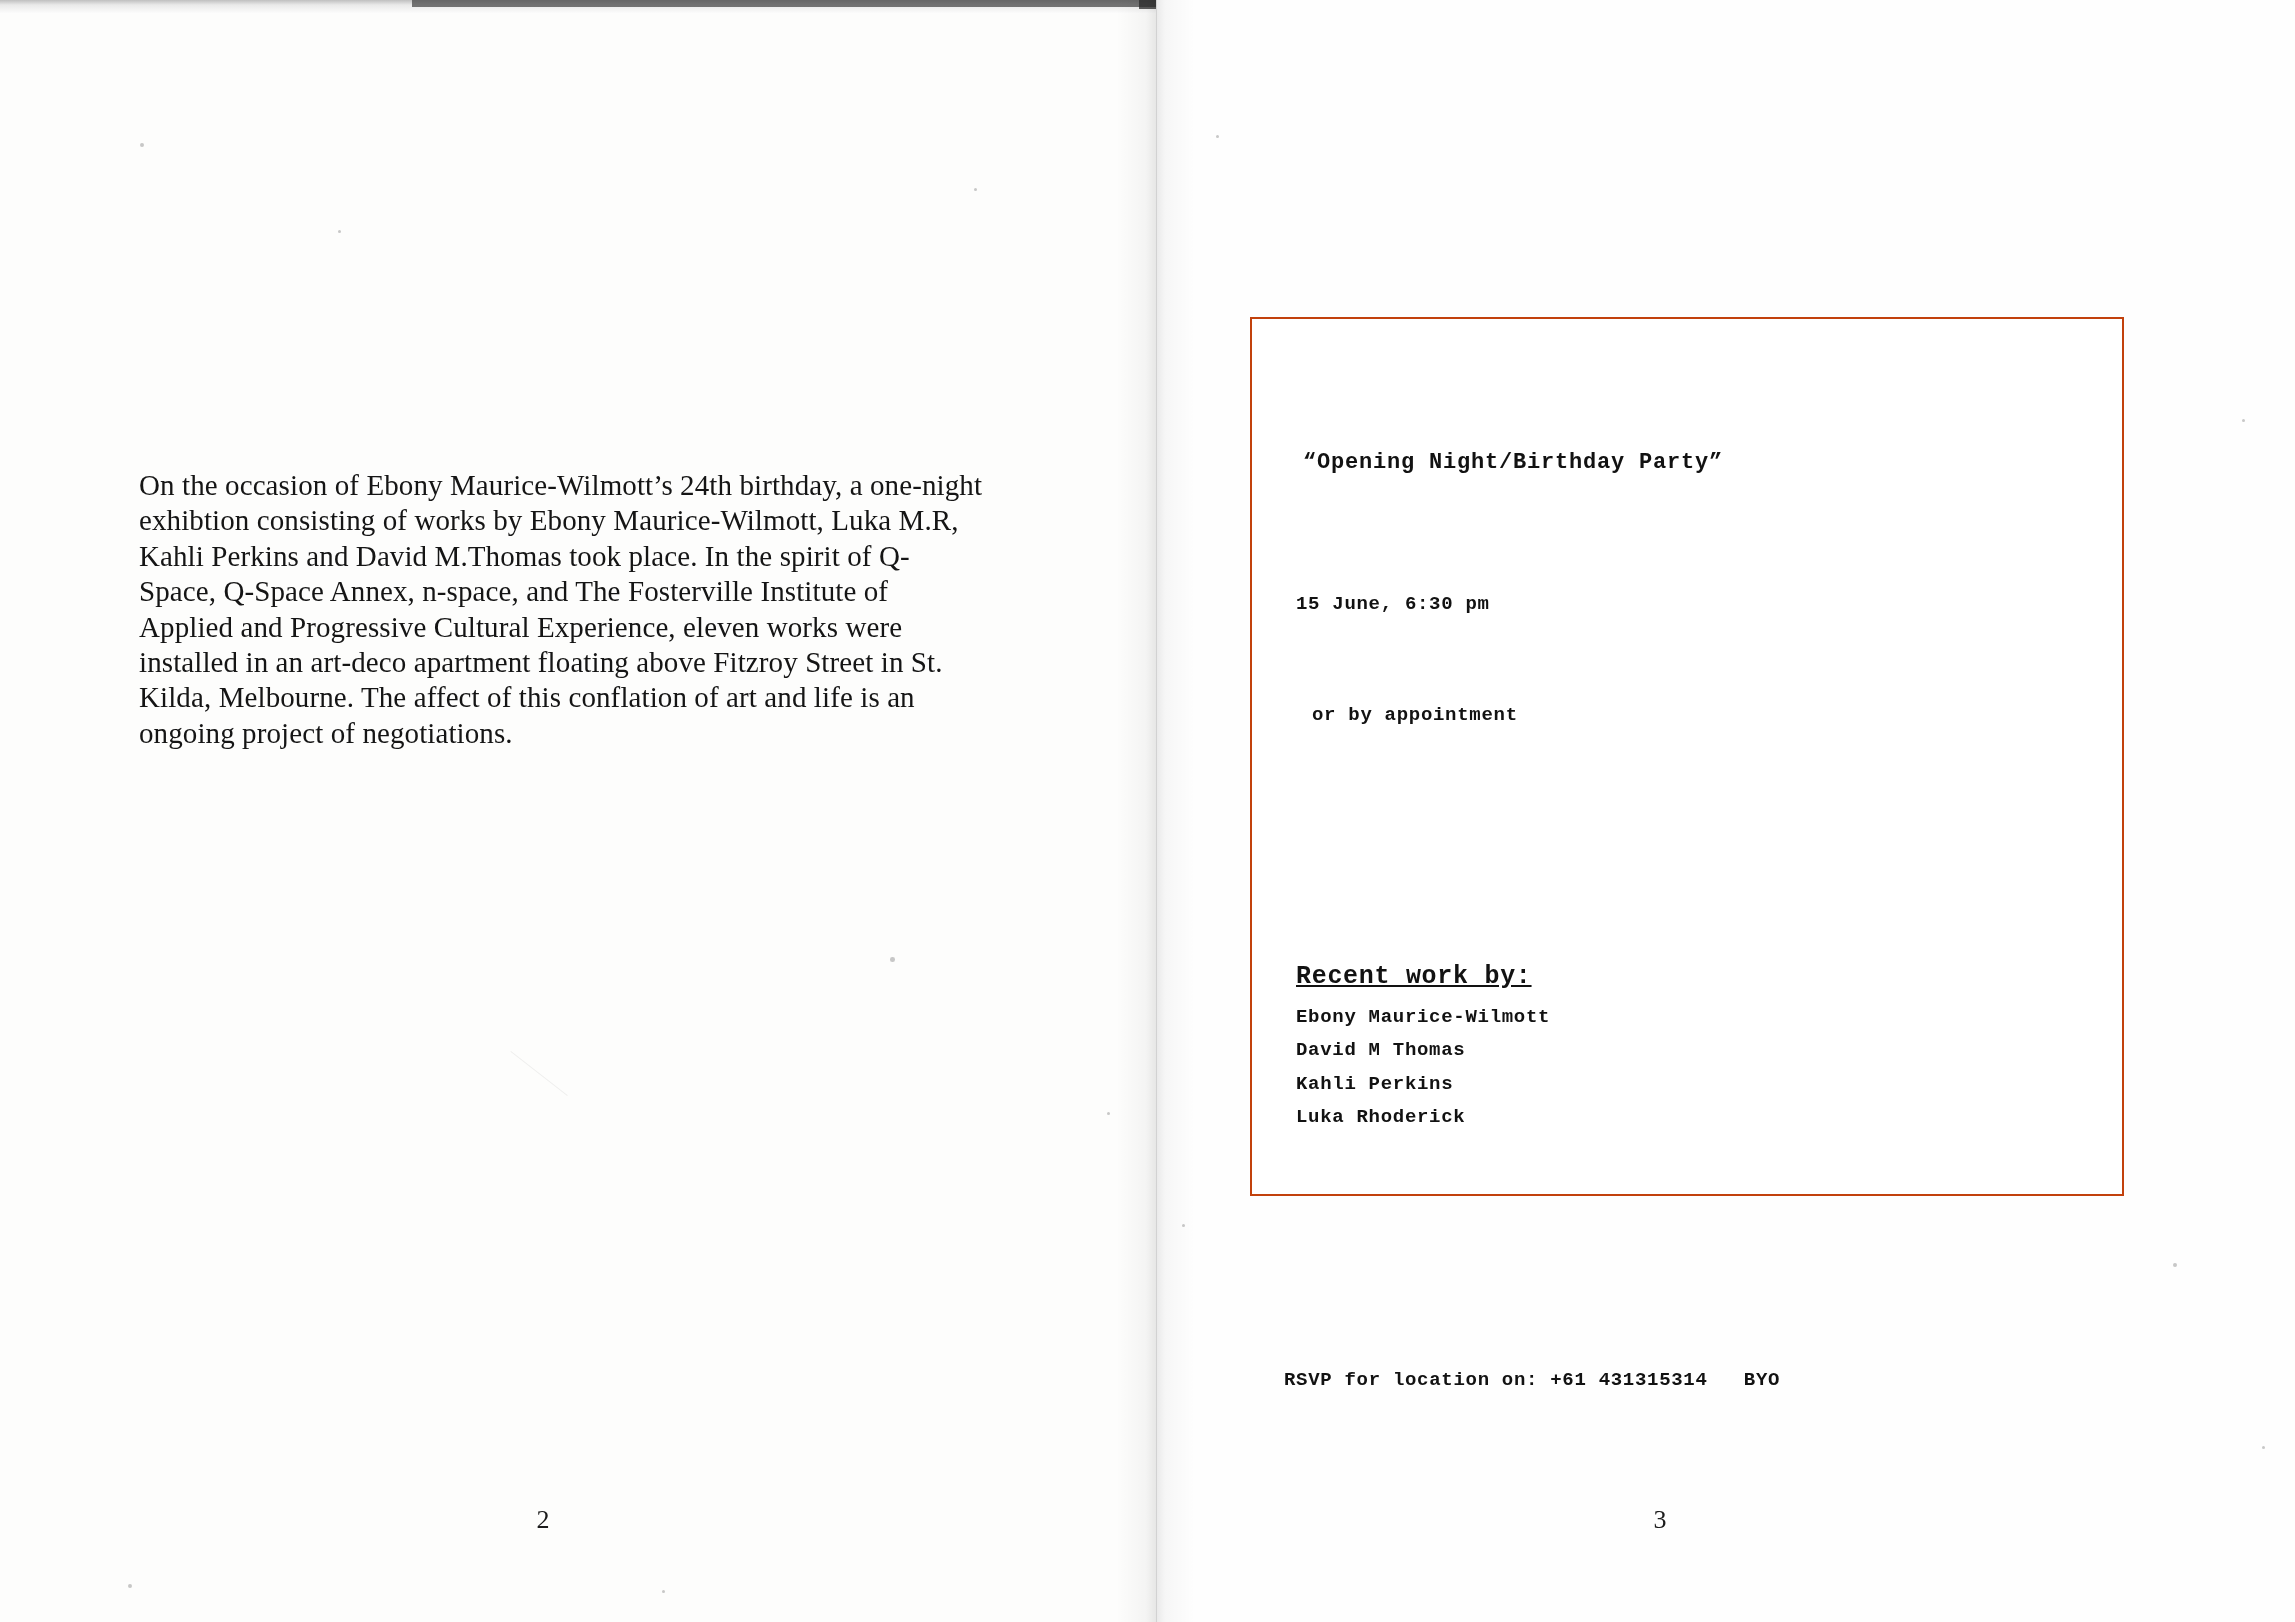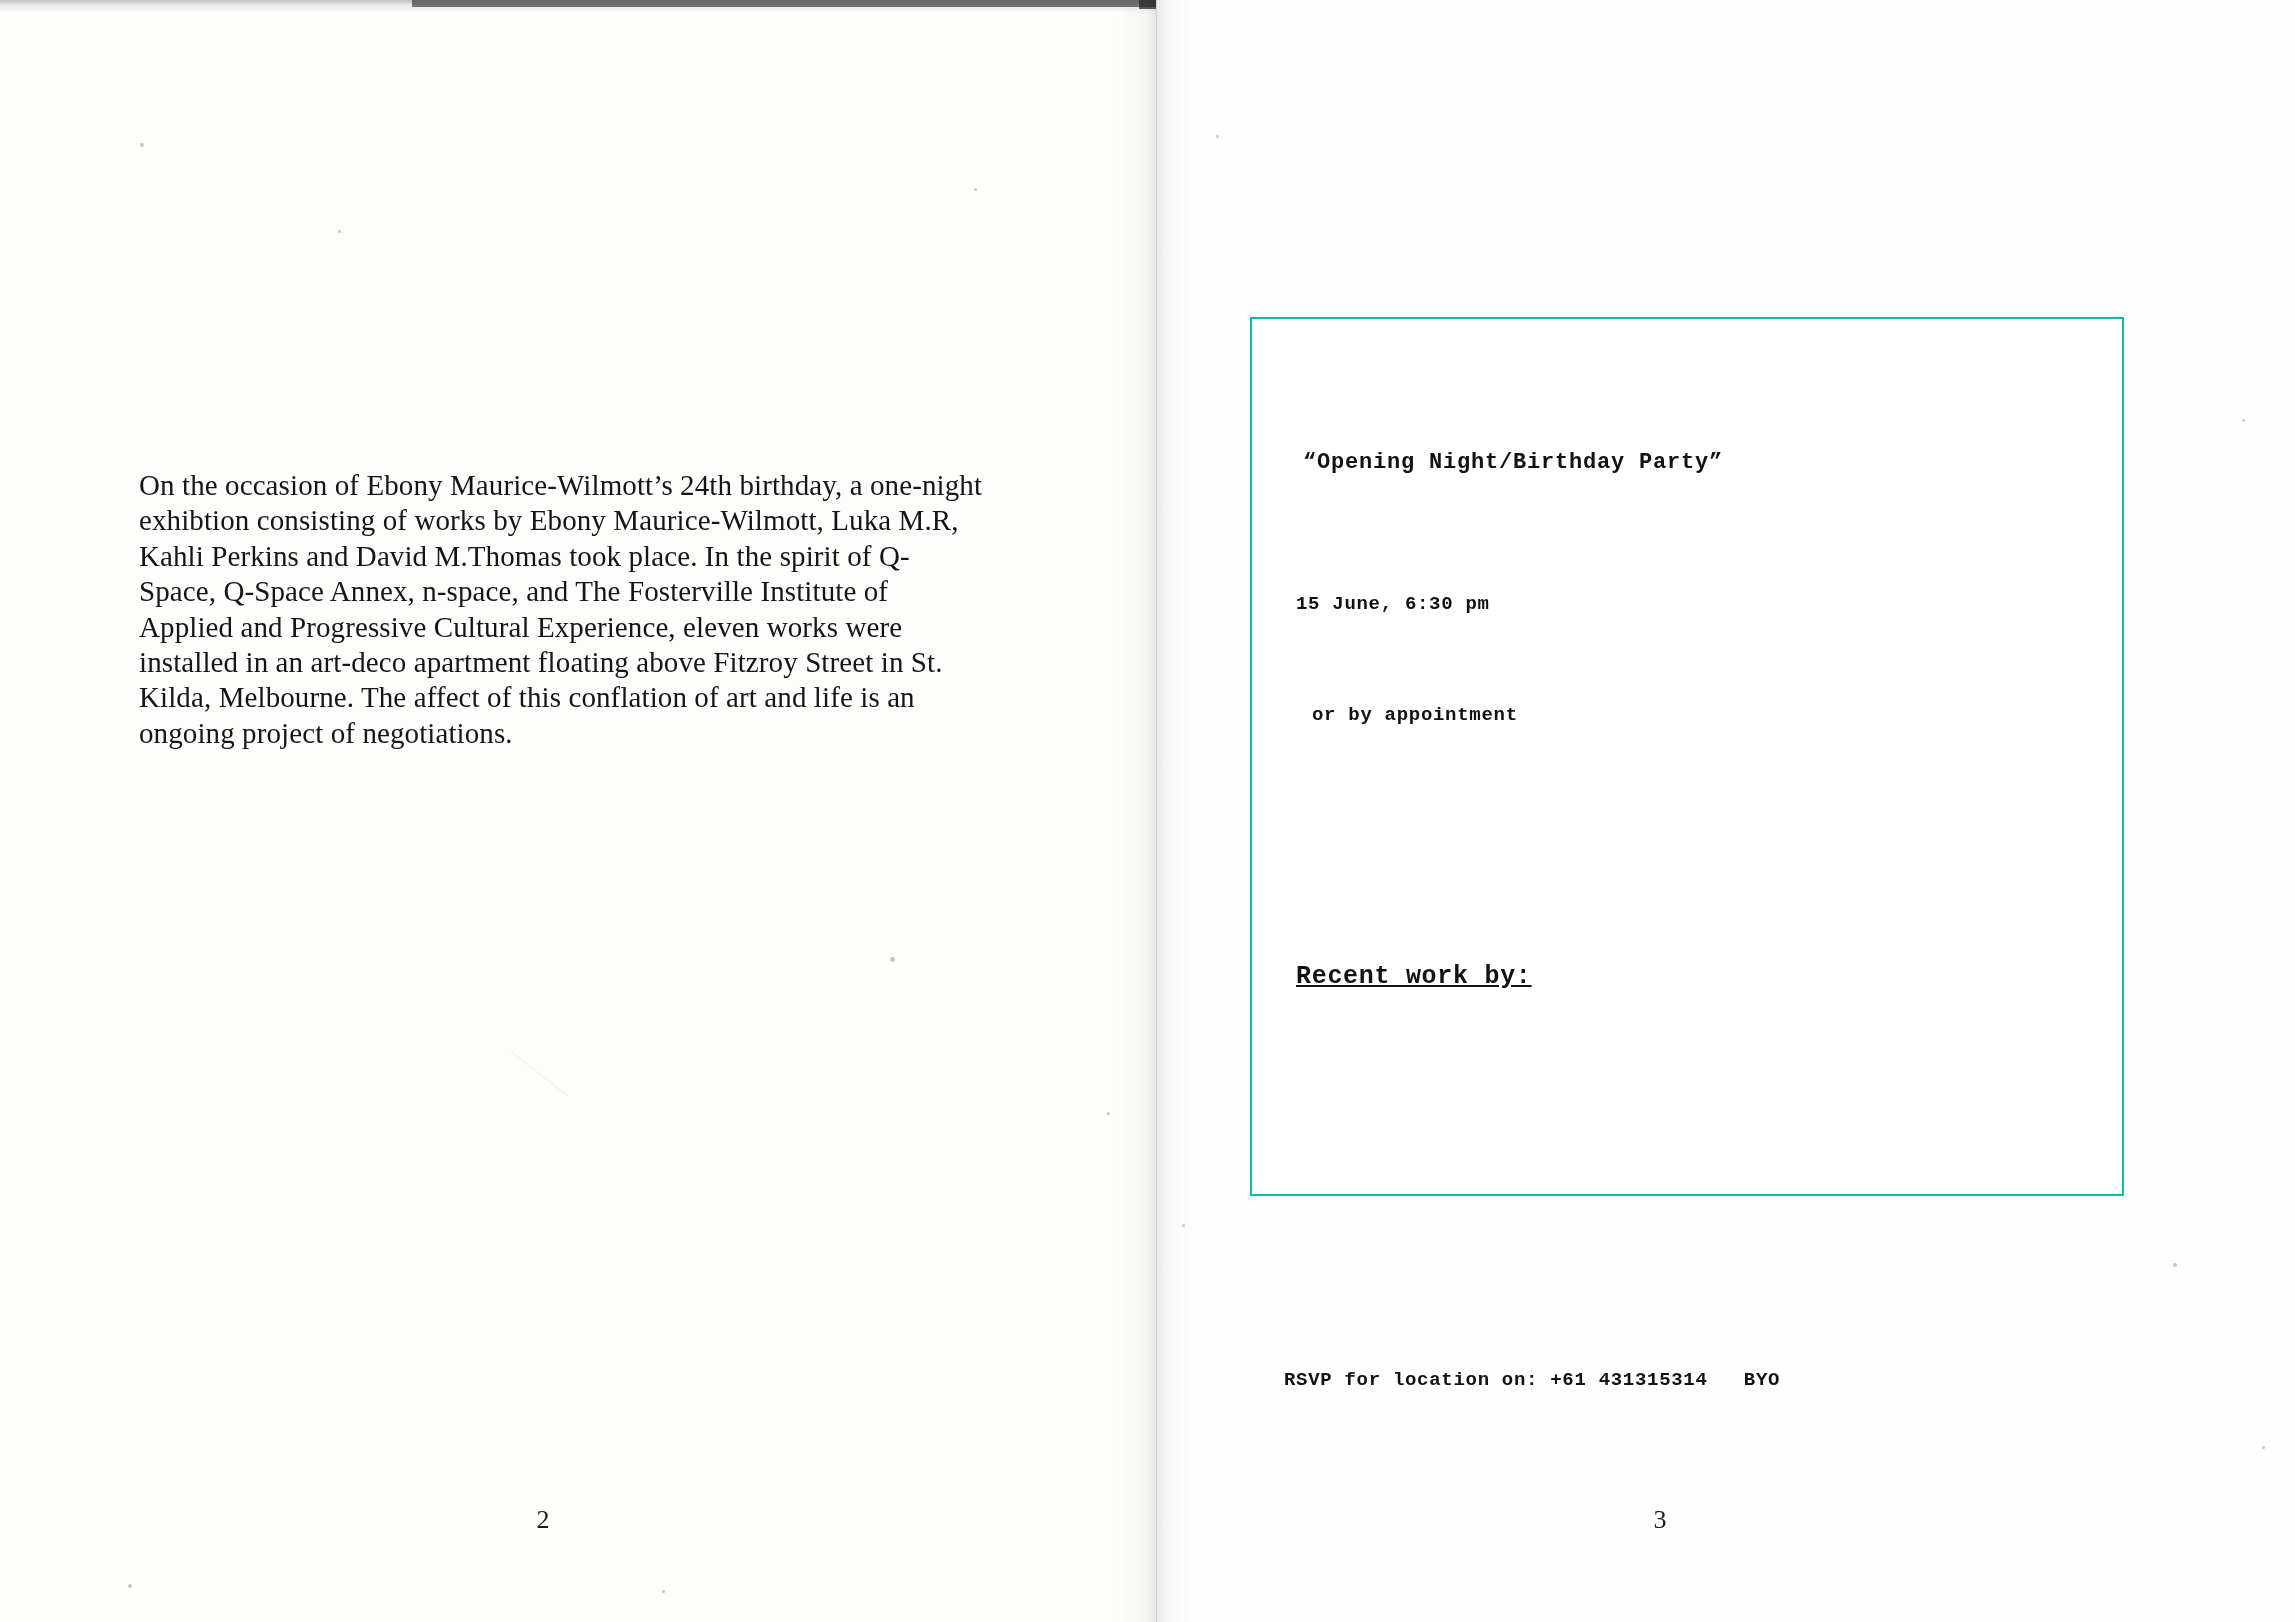--- a/index.html
+++ b/index.html
@@ -131,21 +131,21 @@
     left: 1156px;
     width: 1140px;
     height: 100%;
   }
   .invite-box {
     position: absolute;
     top: 317px;
     left: 94px;
     width: 874px;
     height: 879px;
-    border: 2px solid #14b8a6;
+    border: 2px solid #c2410c;
     box-sizing: border-box;
     background: #ffffff;
   }
   .mono {
     font-family: "Liberation Mono", "DejaVu Sans Mono", monospace;
     color: #121212;
     font-weight: 700;
   }
   .invite-title {
     position: absolute;
@@ -248,20 +248,26 @@
     <div class="crease" style="top:1073px;left:503px;width:72px;height:1.3px;transform:rotate(38deg);"></div>
   </div>
 
   <div class="page-right">
 
     <div class="invite-box">
       <div class="mono invite-title">“Opening Night/Birthday Party”</div>
       <div class="mono invite-date">15 June, 6:30 pm</div>
       <div class="mono invite-appointment">or by appointment</div>
       <div class="mono invite-recent-label">Recent work by:</div>
+      <div class="mono invite-artists">
+        <div>Ebony Maurice-Wilmott</div>
+        <div>David M Thomas</div>
+        <div>Kahli Perkins</div>
+        <div>Luka Rhoderick</div>
+      </div>
       <div class="mono invite-rsvp">RSVP for location on: +61 431315314   BYO</div>
     </div>
 
     <div class="folio-right">3</div>
 
     <span class="speck" style="top:135px;left:60px;width:3.3px;height:3.3px;"></span>
     <span class="speck" style="top:1224px;left:26px;width:3.3px;height:3.3px;"></span>
     <span class="speck" style="top:1263px;left:1017px;width:3.9px;height:3.9px;"></span>
     <span class="speck" style="top:1446px;left:1106px;width:3.3px;height:3.3px;"></span>
     <span class="speck" style="top:419px;left:1086px;width:3.3px;height:3.3px;"></span>

